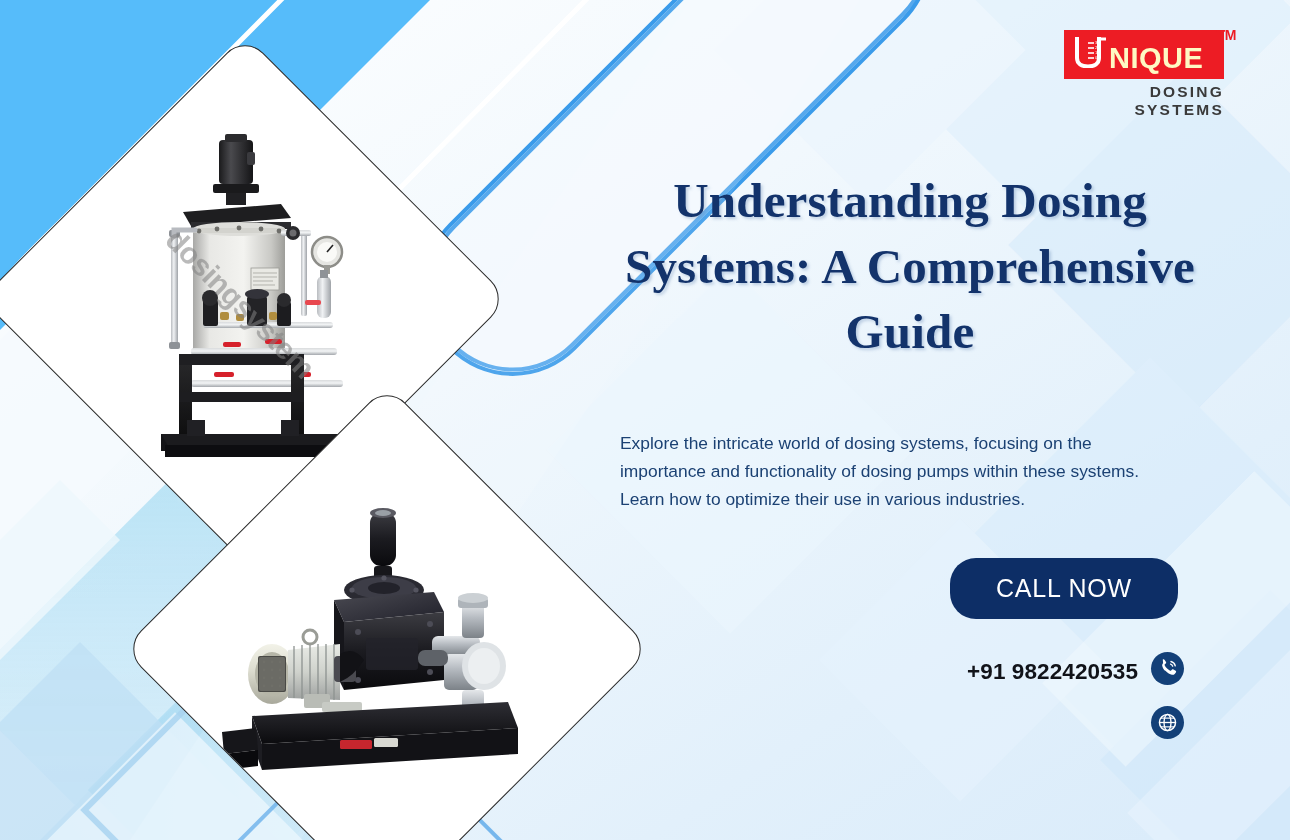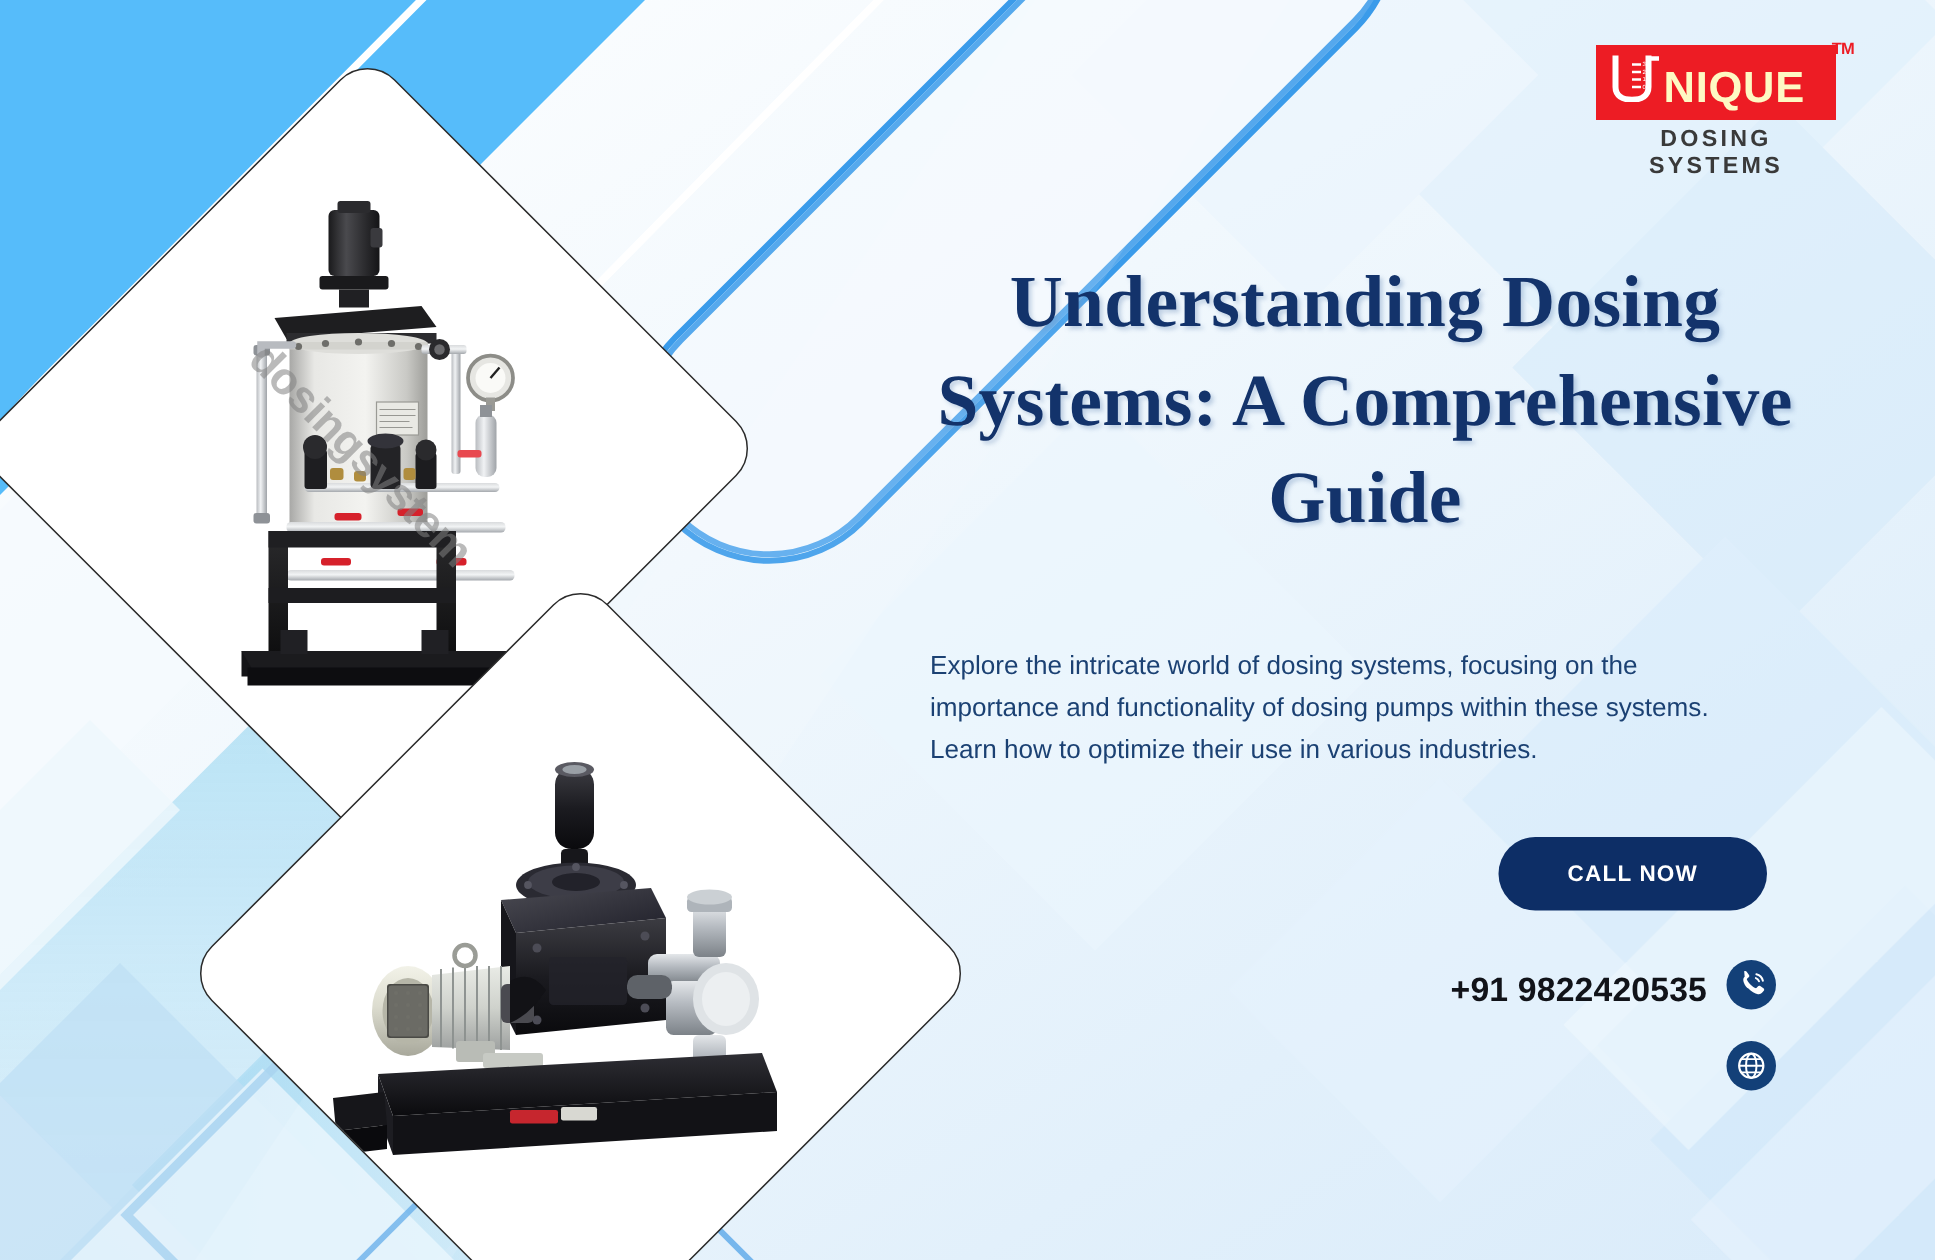--- a/index.html
+++ b/index.html
@@ -58,30 +58,30 @@
   
   #logo { position:absolute; right:66px; top:30px; width:160px; }
   #logo-mark {
     position:relative;
     background:#ED1C24;
     padding:6px 10px 7px 9px;
     display:flex; align-items:flex-end; gap:2px;
   }
   #logo-tm {
     position:absolute; right:-12px; top:-3px;
-    font-size:11px; font-weight:700; color:#ED1C24;
+    font-size:14px; font-weight:700; color:#ED1C24;
     letter-spacing:-.5px;
   }
   #logo-word {
     color:#fef9c3; font-weight:700; font-size:29px;
     letter-spacing:.5px; line-height:.92;
     font-family:"Liberation Sans", sans-serif;
   }
   #logo-sub {
-    text-align:center; color:#3a3a3a;
+    text-align:right; color:#3a3a3a;
     font-size:15.5px; font-weight:700;
     letter-spacing:2.2px; margin-top:4px;
   }
 
   
   #content { position:absolute; left:604px; top:168px; width:612px; }
 
   #headline {
     font-family:"Liberation Serif", serif;
     font-size:49px;
@@ -100,22 +100,22 @@
     color:#1B4173;
   }
 
   #cta-row { margin-top:44px; display:flex; justify-content:flex-end; padding-right:38px; }
   #cta-button {
     background:#0D2E66;
     color:#ffffff;
     border:none;
     border-radius:26px;
     padding:16px 46px;
-    font-size:15px;
-    font-weight:700;
+    font-size:25px;
+    font-weight:400;
     letter-spacing:.8px;
     cursor:pointer;
     font-family:"Liberation Sans", sans-serif;
   }
 
   .contact-row {
     display:flex; align-items:flex-end; justify-content:flex-end;
     gap:13px; padding-right:32px;
   }
   #phone-row { margin-top:33px; }

